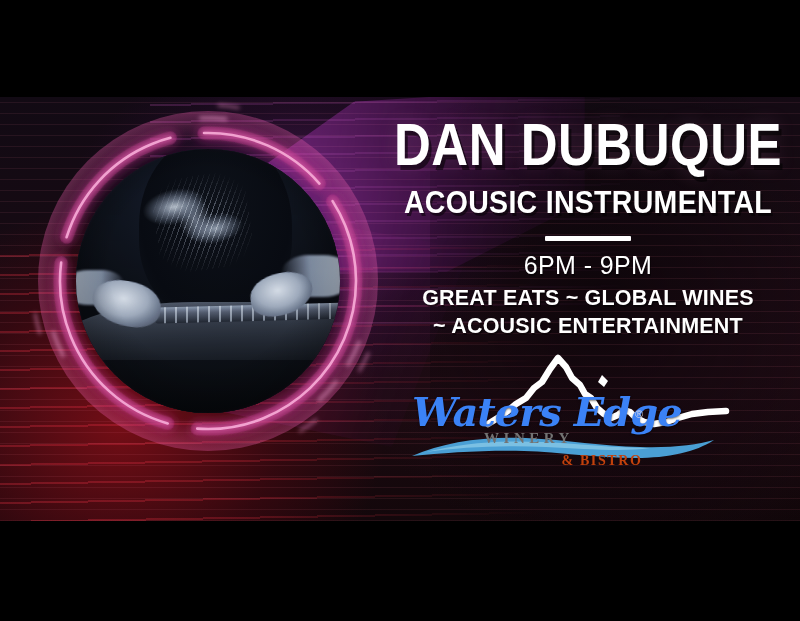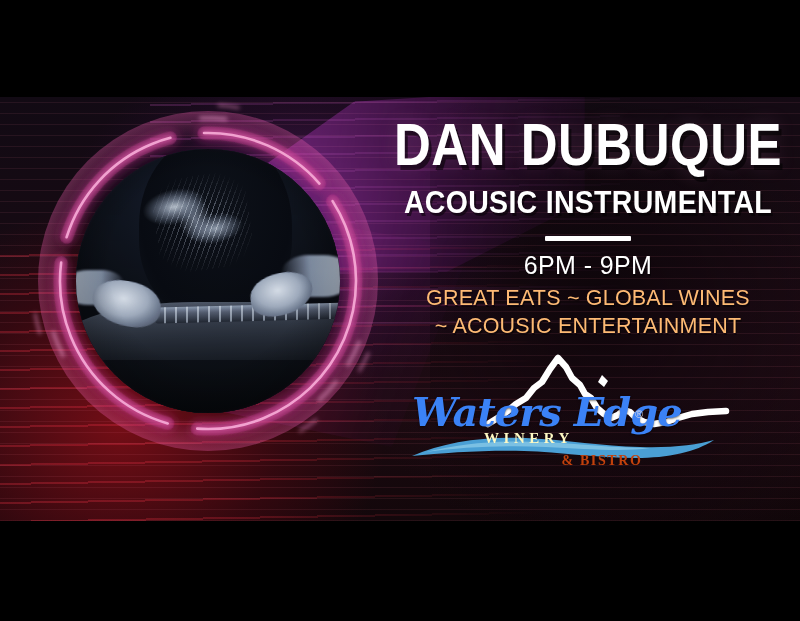--- a/index.html
+++ b/index.html
@@ -259,22 +259,22 @@
   #time{
     margin-top:10px;
     font-size:25px;
     font-weight:400;
     color:#fff;
     letter-spacing:.4px;
     text-shadow:1px 2px 0 rgba(0,0,0,.45);
   }
   .tagline{
     font-size:21.5px;
-    font-weight:400;
-    color:#fdba74;
+    font-weight:700;
+    color:#ffffff;
     letter-spacing:.2px;
     line-height:1.28;
     text-shadow:1px 2px 0 rgba(0,0,0,.45);
     white-space:nowrap;
   }
   #tagline1{ margin-top:5px; }
 
   
   #logo{
     position:relative;
@@ -296,21 +296,21 @@
     white-space:nowrap;
   }
   #logo-winery{
     position:absolute;
     left:62px; top:78px;
     width:150px;
     font-family:"Liberation Serif", serif;
     font-size:15px;
     font-weight:700;
     letter-spacing:4.5px;
-    color:#fef9c3;
+    color:#737373;
     text-align:center;
   }
   #logo-bistro{
     position:absolute;
     left:140px; top:101px;
     width:140px;
     font-family:"Liberation Serif", serif;
     font-size:14px;
     font-weight:700;
     letter-spacing:1.6px;

